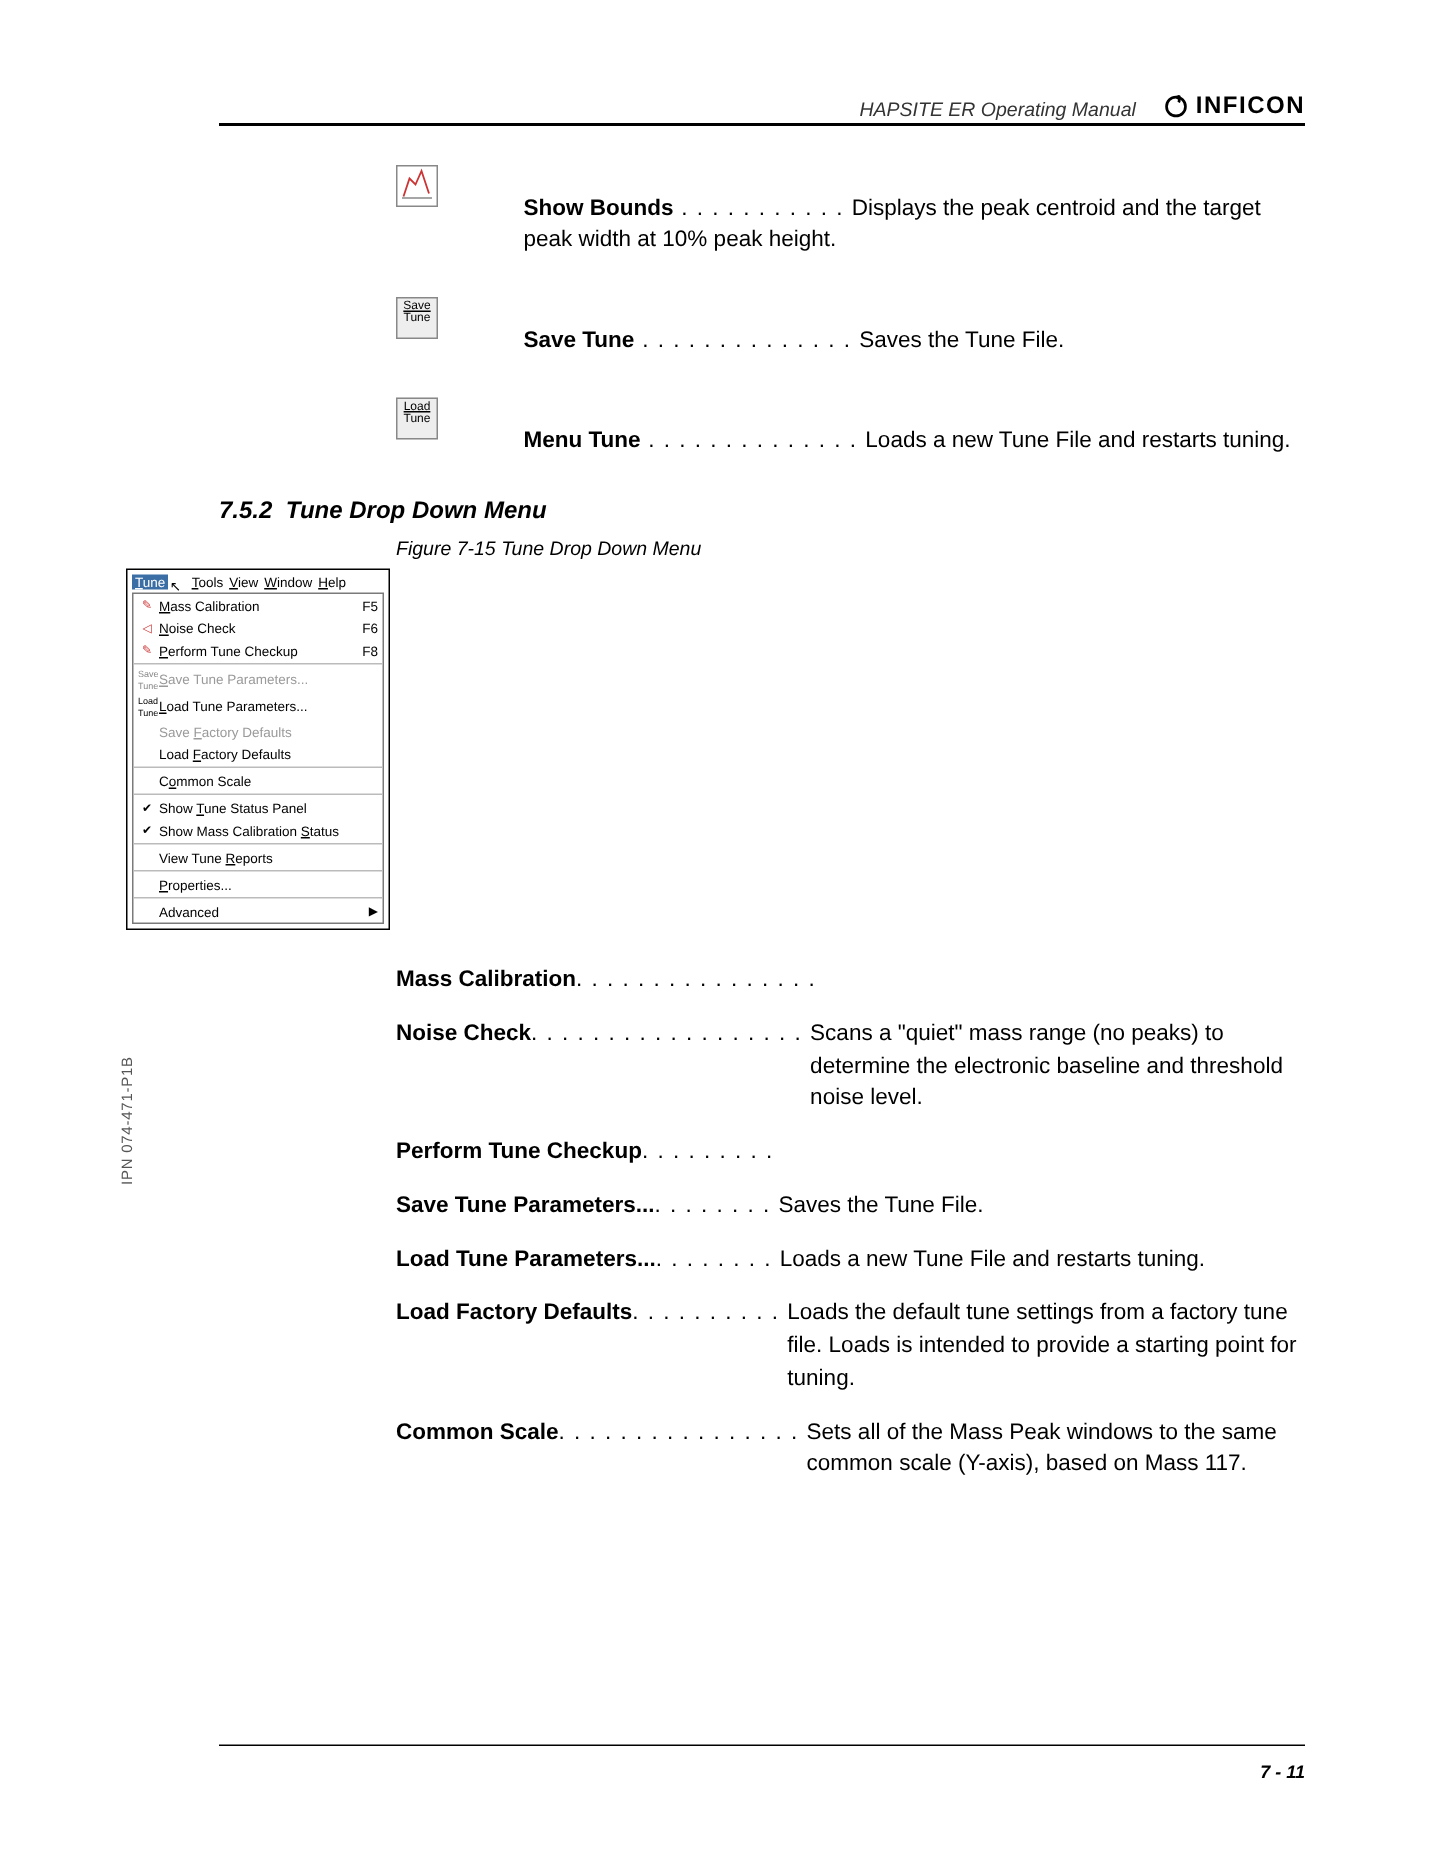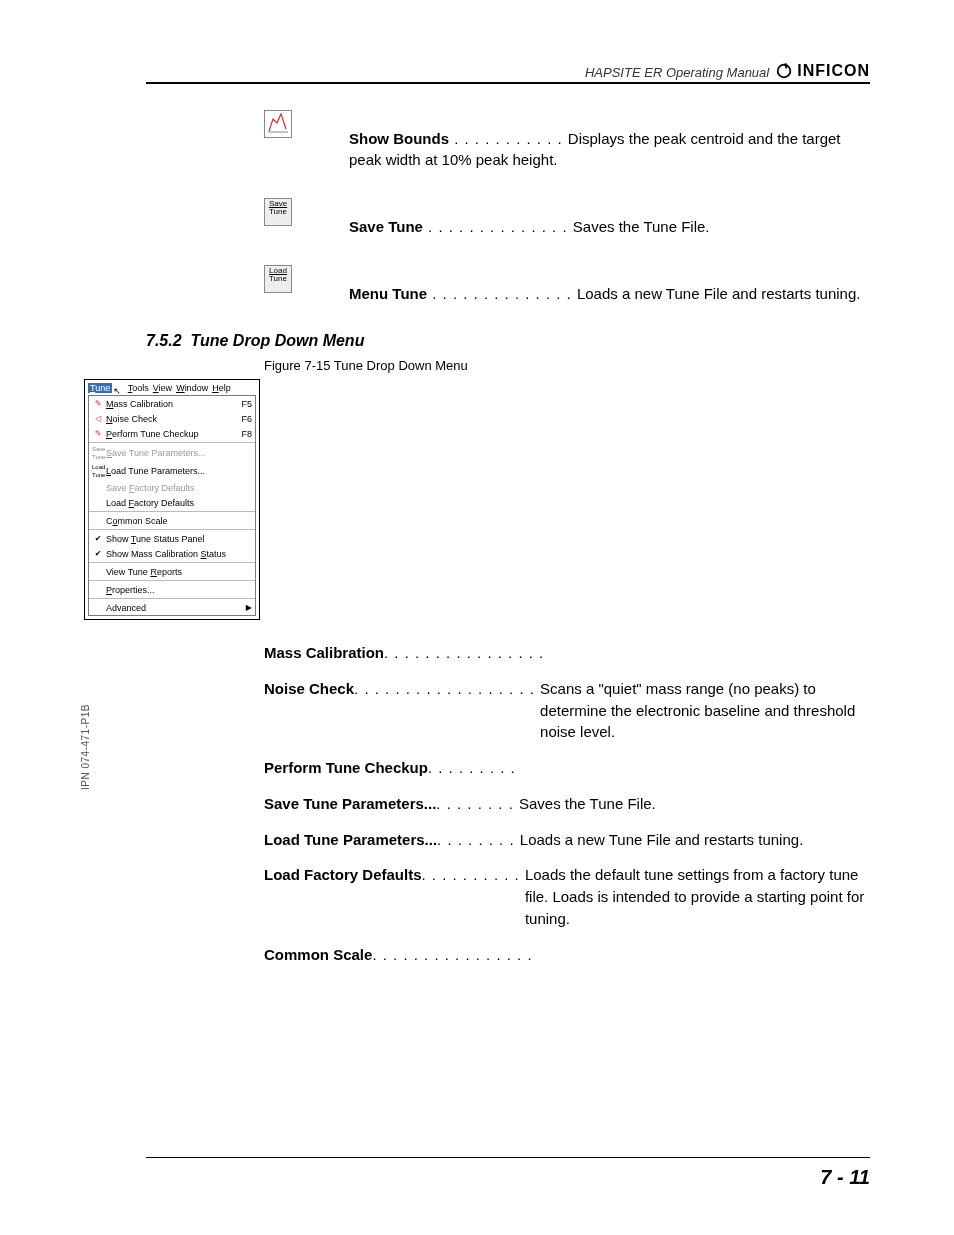--- a/index.html
+++ b/index.html
@@ -17,21 +17,21 @@
     position: relative;
     width: 954px;
     height: 1235px;
     box-sizing: border-box;
     padding: 62px 84px 40px 84px;
   }
   .header {
     display: flex;
     align-items: flex-end;
     justify-content: flex-end;
-    gap: 0;
+    gap: 12px;
     border-bottom: 2px solid #000;
     padding-bottom: 2px;
     margin-left: 62px;
     margin-bottom: 26px;
   }
   .header-title {
     font-style: italic;
     font-size: 13px;
     color: #333;
     flex: 1;
@@ -79,20 +79,21 @@
   }
   .term { font-weight: bold; }
   .dots { letter-spacing: 1px; }
   .section-heading {
     font-style: italic;
     font-weight: bold;
     font-size: 16px;
     margin: 16px 0 8px 62px;
   }
   .figure-caption {
+    font-style: italic;
     font-size: 13px;
     margin-left: 180px;
     margin-bottom: 6px;
   }
   
   .menu-box {
     width: 168px;
     border: 1px solid #000;
     padding: 3px;
     background: #fff;
@@ -155,21 +156,21 @@
     bottom: 46px;
     right: 84px;
     left: 146px;
     border-top: 1px solid #000;
     text-align: right;
     padding-top: 8px;
   }
   .page-num {
     font-style: italic;
     font-weight: bold;
-    font-size: 20px;
+    font-size: 12px;
   }
   
   .ico-box {
     display:inline-block;
     width:26px; height:26px;
     border:1px solid #888;
     background:#eee;
     font-size:8px;
     line-height:1;
     text-align:center;
@@ -315,19 +316,20 @@
         <span class="def-desc">Loads a new Tune File and restarts tuning.</span>
       </div>
       <div class="def-row">
         <span class="def-term">Load Factory Defaults</span>
         <span class="def-dots"> . . . . . . . . . .&nbsp;</span>
         <span class="def-desc">Loads the default tune settings from a factory tune file. Loads is intended to provide a starting point for tuning.</span>
       </div>
       <div class="def-row">
         <span class="def-term">Common Scale</span>
         <span class="def-dots"> . . . . . . . . . . . . . . . .&nbsp;</span>
+        <span class="def-desc">Sets all of the Mass Peak windows to the same common scale (Y-axis), based on Mass 117.</span>
       </div>
     </div>
 
   <div class="foot">
     <span class="page-num">7 - 11</span>
   </div>
 </div>
 
 </body></html>

